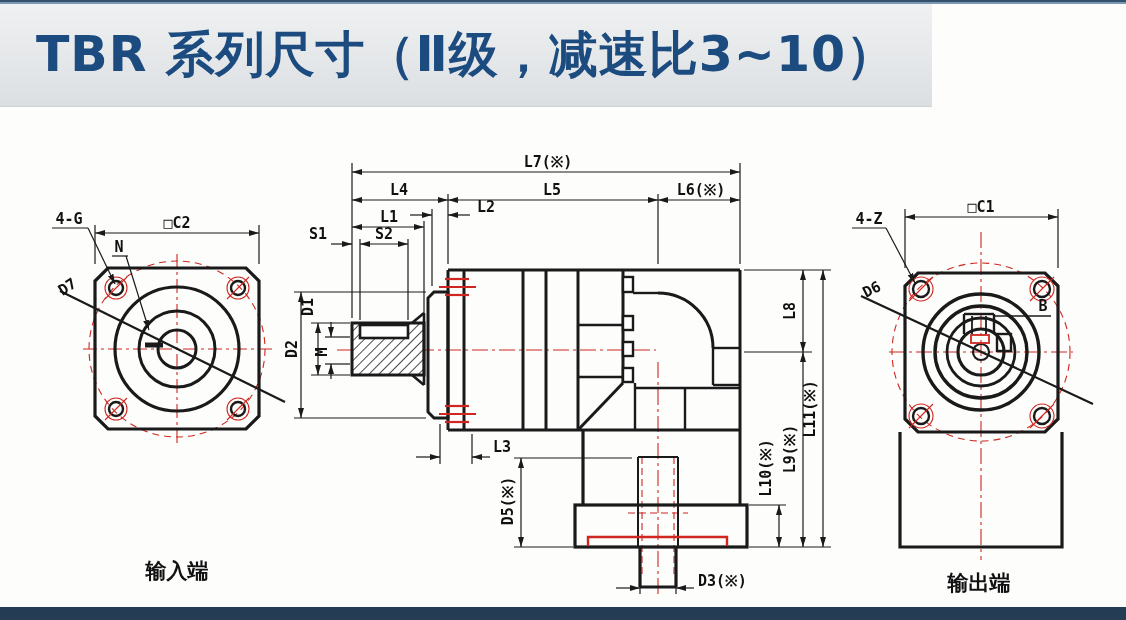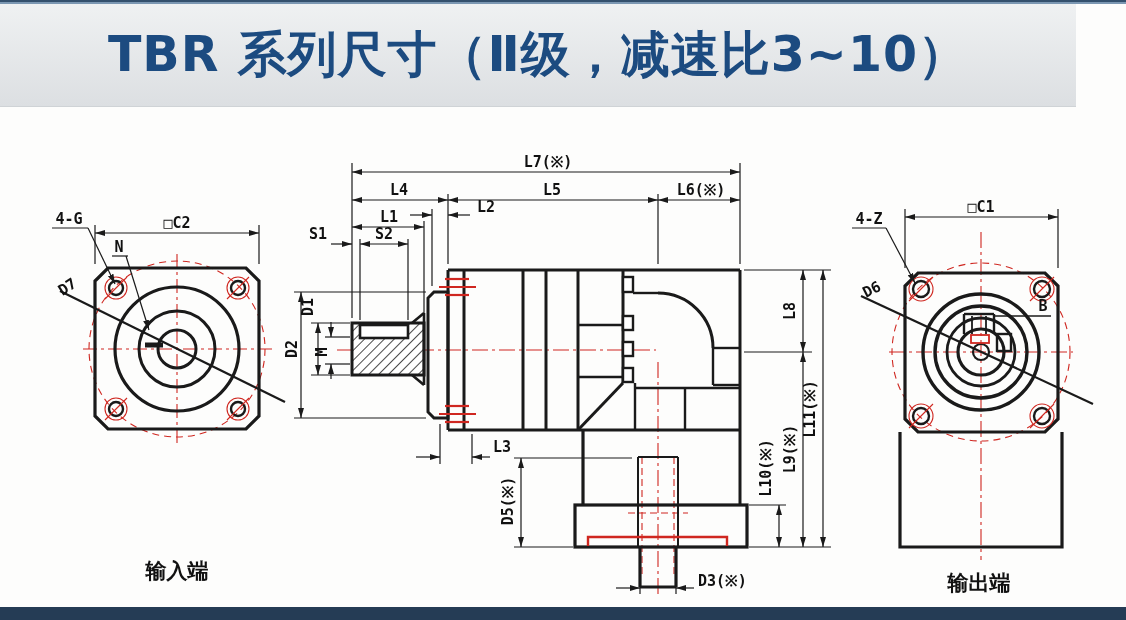--- a/index.html
+++ b/index.html
@@ -4,21 +4,21 @@
 <style>
   :root{
     --line:#1a1a1a; --red:#cf2720; --banner-text:#1c4b80;
     --topbar-dark:#33506d; --topbar-light:#7b97b2; --bottombar:#253c55;
   }
   html,body{margin:0;padding:0;}
   body{width:1126px;height:620px;position:relative;overflow:hidden;
        background:#fdfdfc;font-family:"DejaVu Sans",sans-serif;}
   .top-accent{position:absolute;top:0;left:0;width:1126px;height:2px;background:var(--topbar-dark);}
   .top-accent2{position:absolute;top:2px;left:0;width:1126px;height:2px;background:var(--topbar-light);}
-  .banner{position:absolute;top:4px;left:0;width:1076px;height:102px;
+  .banner{position:absolute;top:4px;left:0;width:932px;height:102px;
           background:linear-gradient(#eff1f2,#dcdfe2);border-bottom:1px solid #cfd3d6;
           display:flex;align-items:center;justify-content:center;}
   .banner h1{margin:0;font-size:49px;font-weight:900;letter-spacing:1px;
              color:var(--banner-text);font-family:"DejaVu Sans",sans-serif;}
   .bottom-bar{position:absolute;top:607px;left:0;width:1126px;height:13px;background:var(--bottombar);}
   svg{position:absolute;top:0;left:0;}
   text{fill:#111;}
   .dim{font-family:"DejaVu Sans Mono",monospace;font-weight:700;font-size:15px;}
   .cap{font-family:"DejaVu Sans",sans-serif;font-weight:900;font-size:21px;}
 </style>

